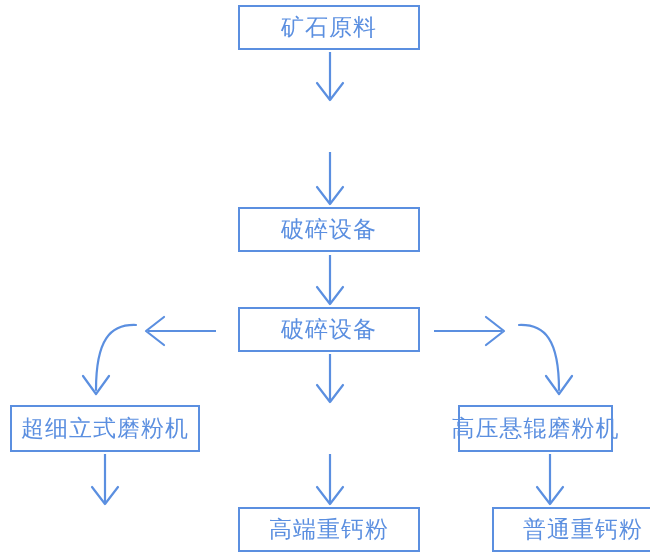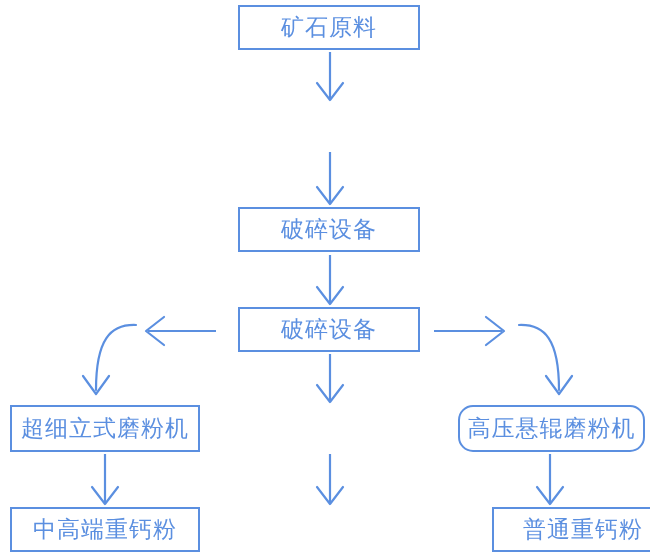--- a/index.html
+++ b/index.html
@@ -39,21 +39,21 @@
 
   
   .n-ore      { left: 238px; top: 5px;   width: 182px; height: 45px; }
   .n-feeder   { left: 238px; top: 103px; width: 182px; height: 45px; }
   .n-crusher  { left: 238px; top: 207px; width: 182px; height: 45px; }
   .n-screen   { left: 238px; top: 307px; width: 182px; height: 45px; }
 
   
   .n-mill-l   { left: 10px;  top: 405px; width: 190px; height: 47px; }
   .n-mill-c   { left: 238px; top: 405px; width: 182px; height: 47px; }
-  .n-mill-r   { left: 458px; top: 405px; width: 187px; height: 47px; border-radius: 15px; }
+  .n-mill-r   { left: 458px; top: 405px; width: 155px; height: 47px; }
 
   
   .n-prod-l   { left: 10px;  top: 507px; width: 190px; height: 45px; }
   .n-prod-c   { left: 238px; top: 507px; width: 182px; height: 45px; }
   .n-prod-r   { left: 458px; top: 507px; width: 182px; height: 45px; margin-left: 34px; }
 
   .connector {
     position: absolute;
     pointer-events: none;
   }
@@ -94,24 +94,24 @@
 
   <div class="node n-mill-l">
     <span class="label">超细立式磨粉机</span>
   </div>
 
 
   <div class="node n-mill-r">
     <span class="label">高压悬辊磨粉机</span>
   </div>
 
-  <div class="node n-prod-l">
-    <span class="label">中高端重钙粉</span>
+
+  <div class="node n-prod-c">
+    <span class="label">高端重钙粉</span>
   </div>
-
 
   <div class="node n-prod-r">
     <span class="label">普通重钙粉</span>
   </div>
 
   <div class="connector c-ore-feeder">
     <svg width="50" height="53" viewBox="0 0 50 53">
       <path d="M25 2 L25 48" stroke="#5B8FE0" stroke-width="2.2" fill="none"></path>
       <path d="M12 33 L25 50 L38 33" stroke="#5B8FE0" stroke-width="2.2" fill="none" stroke-linecap="round" stroke-linejoin="round"></path>
     </svg>

